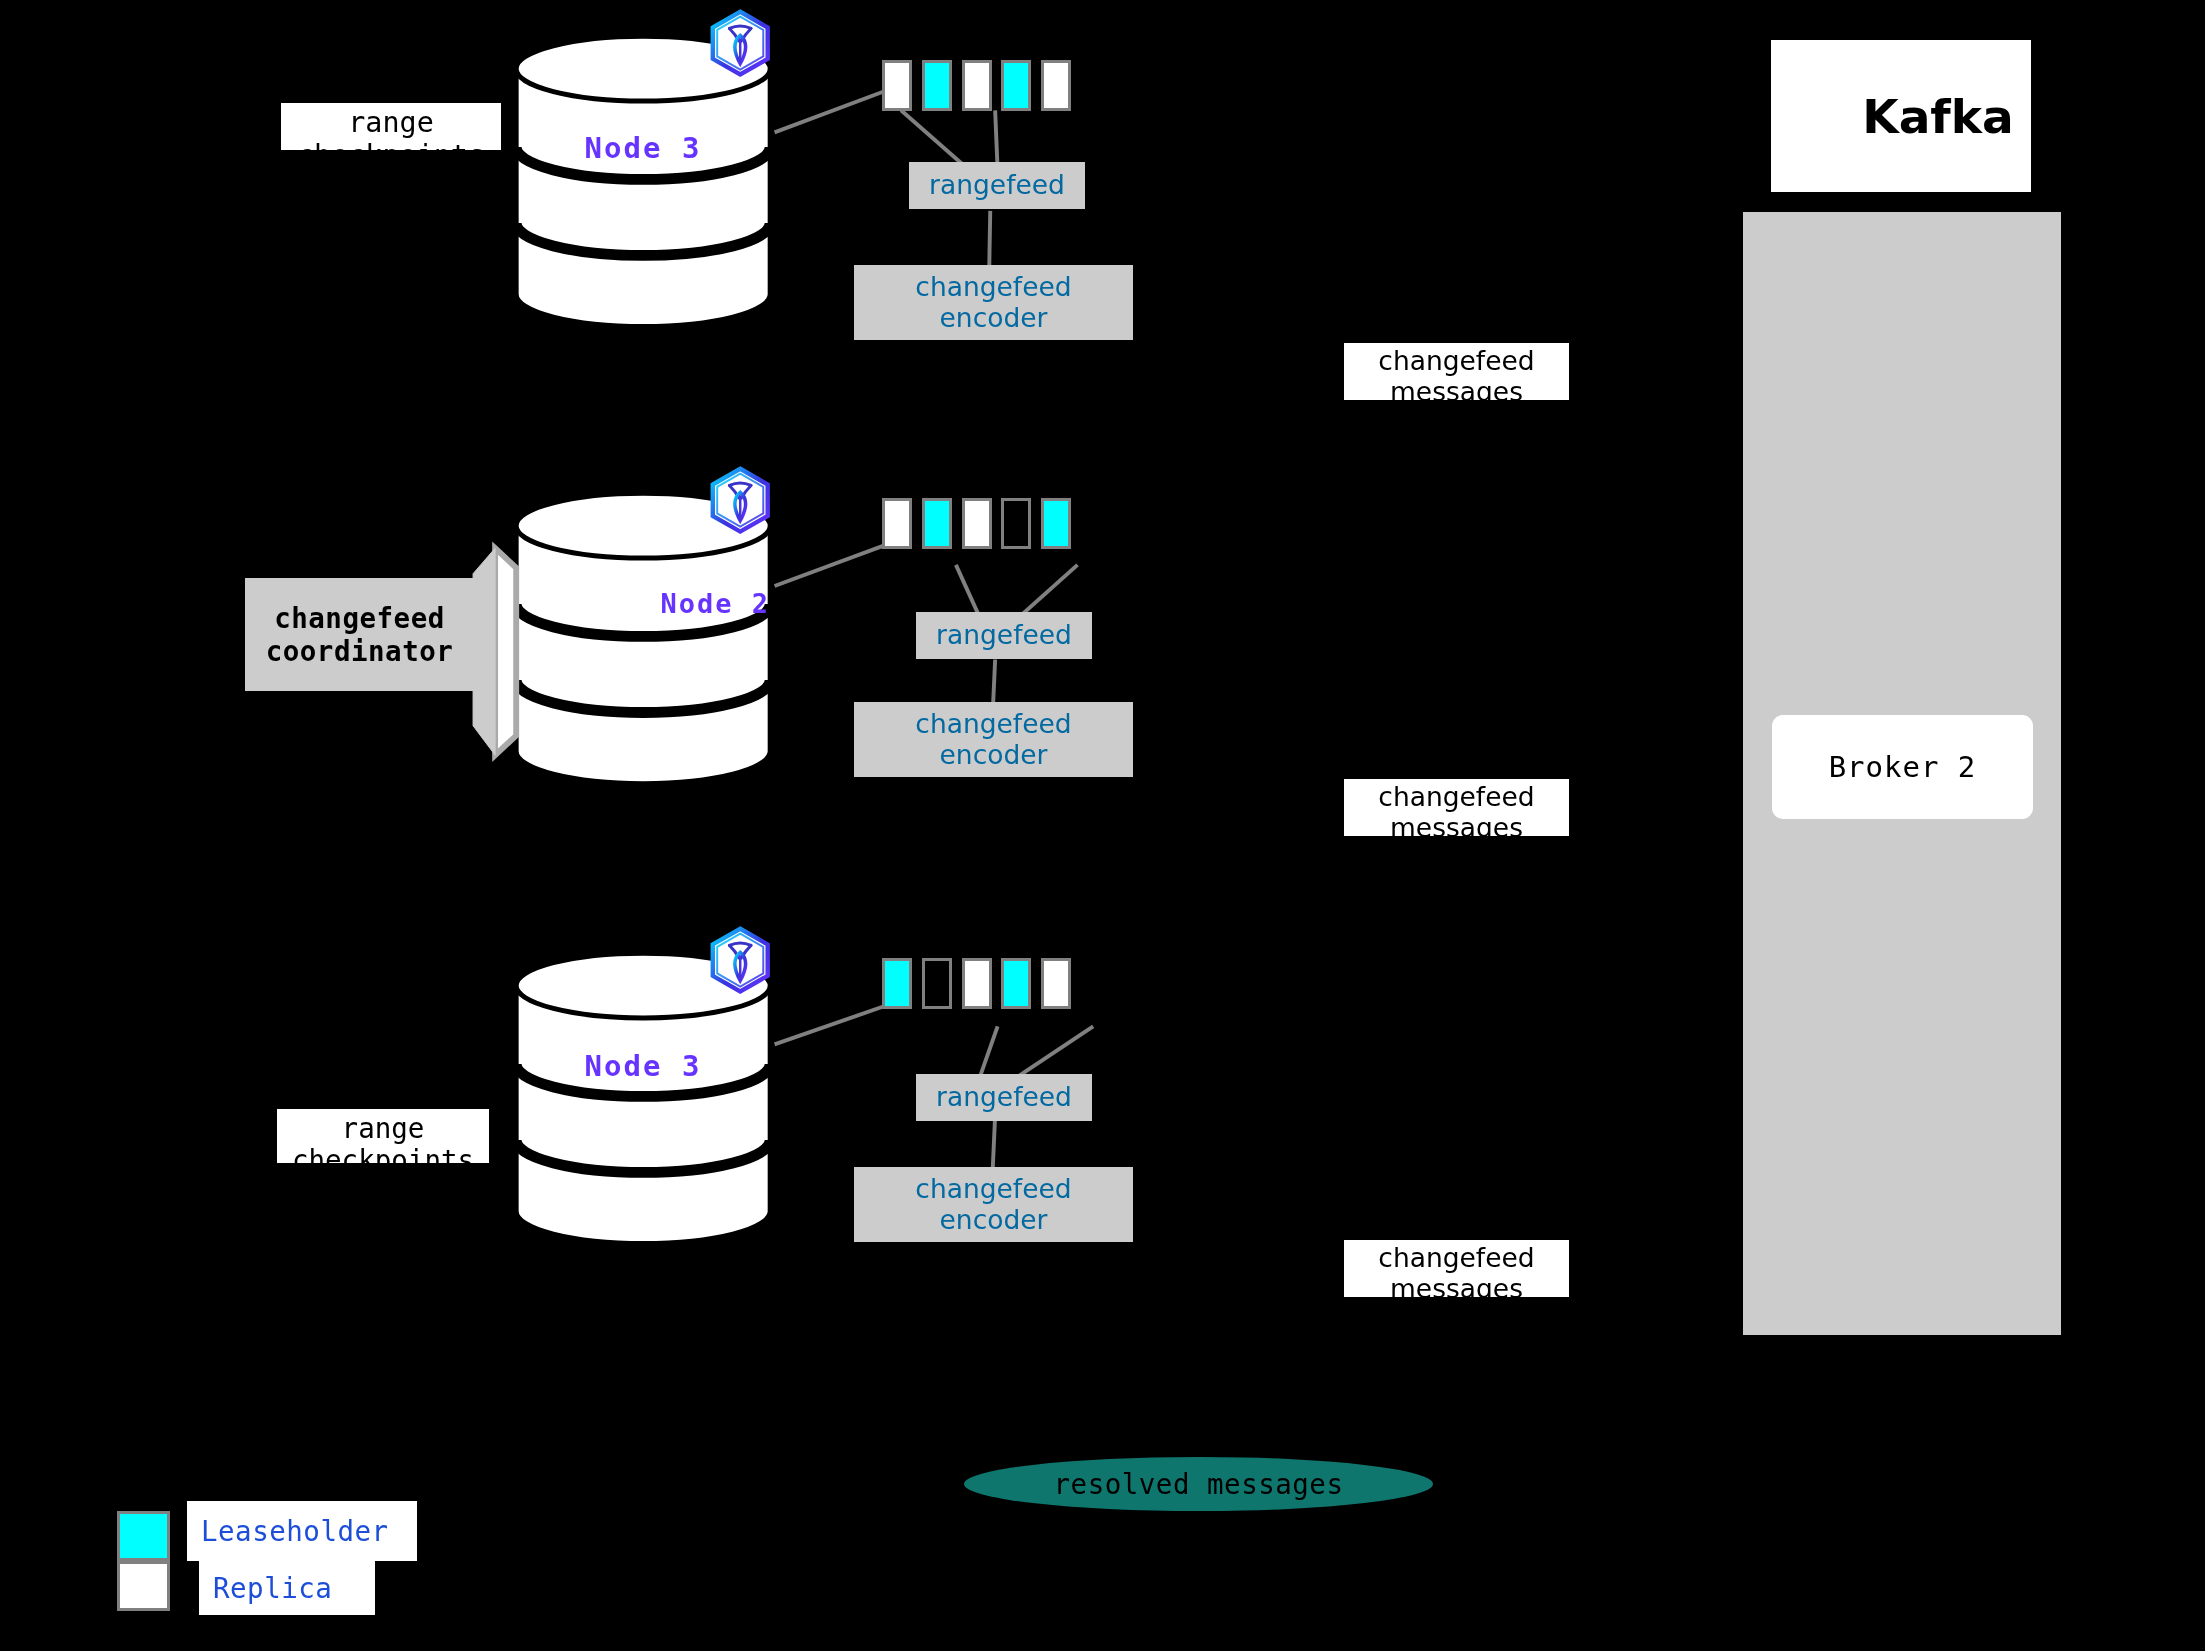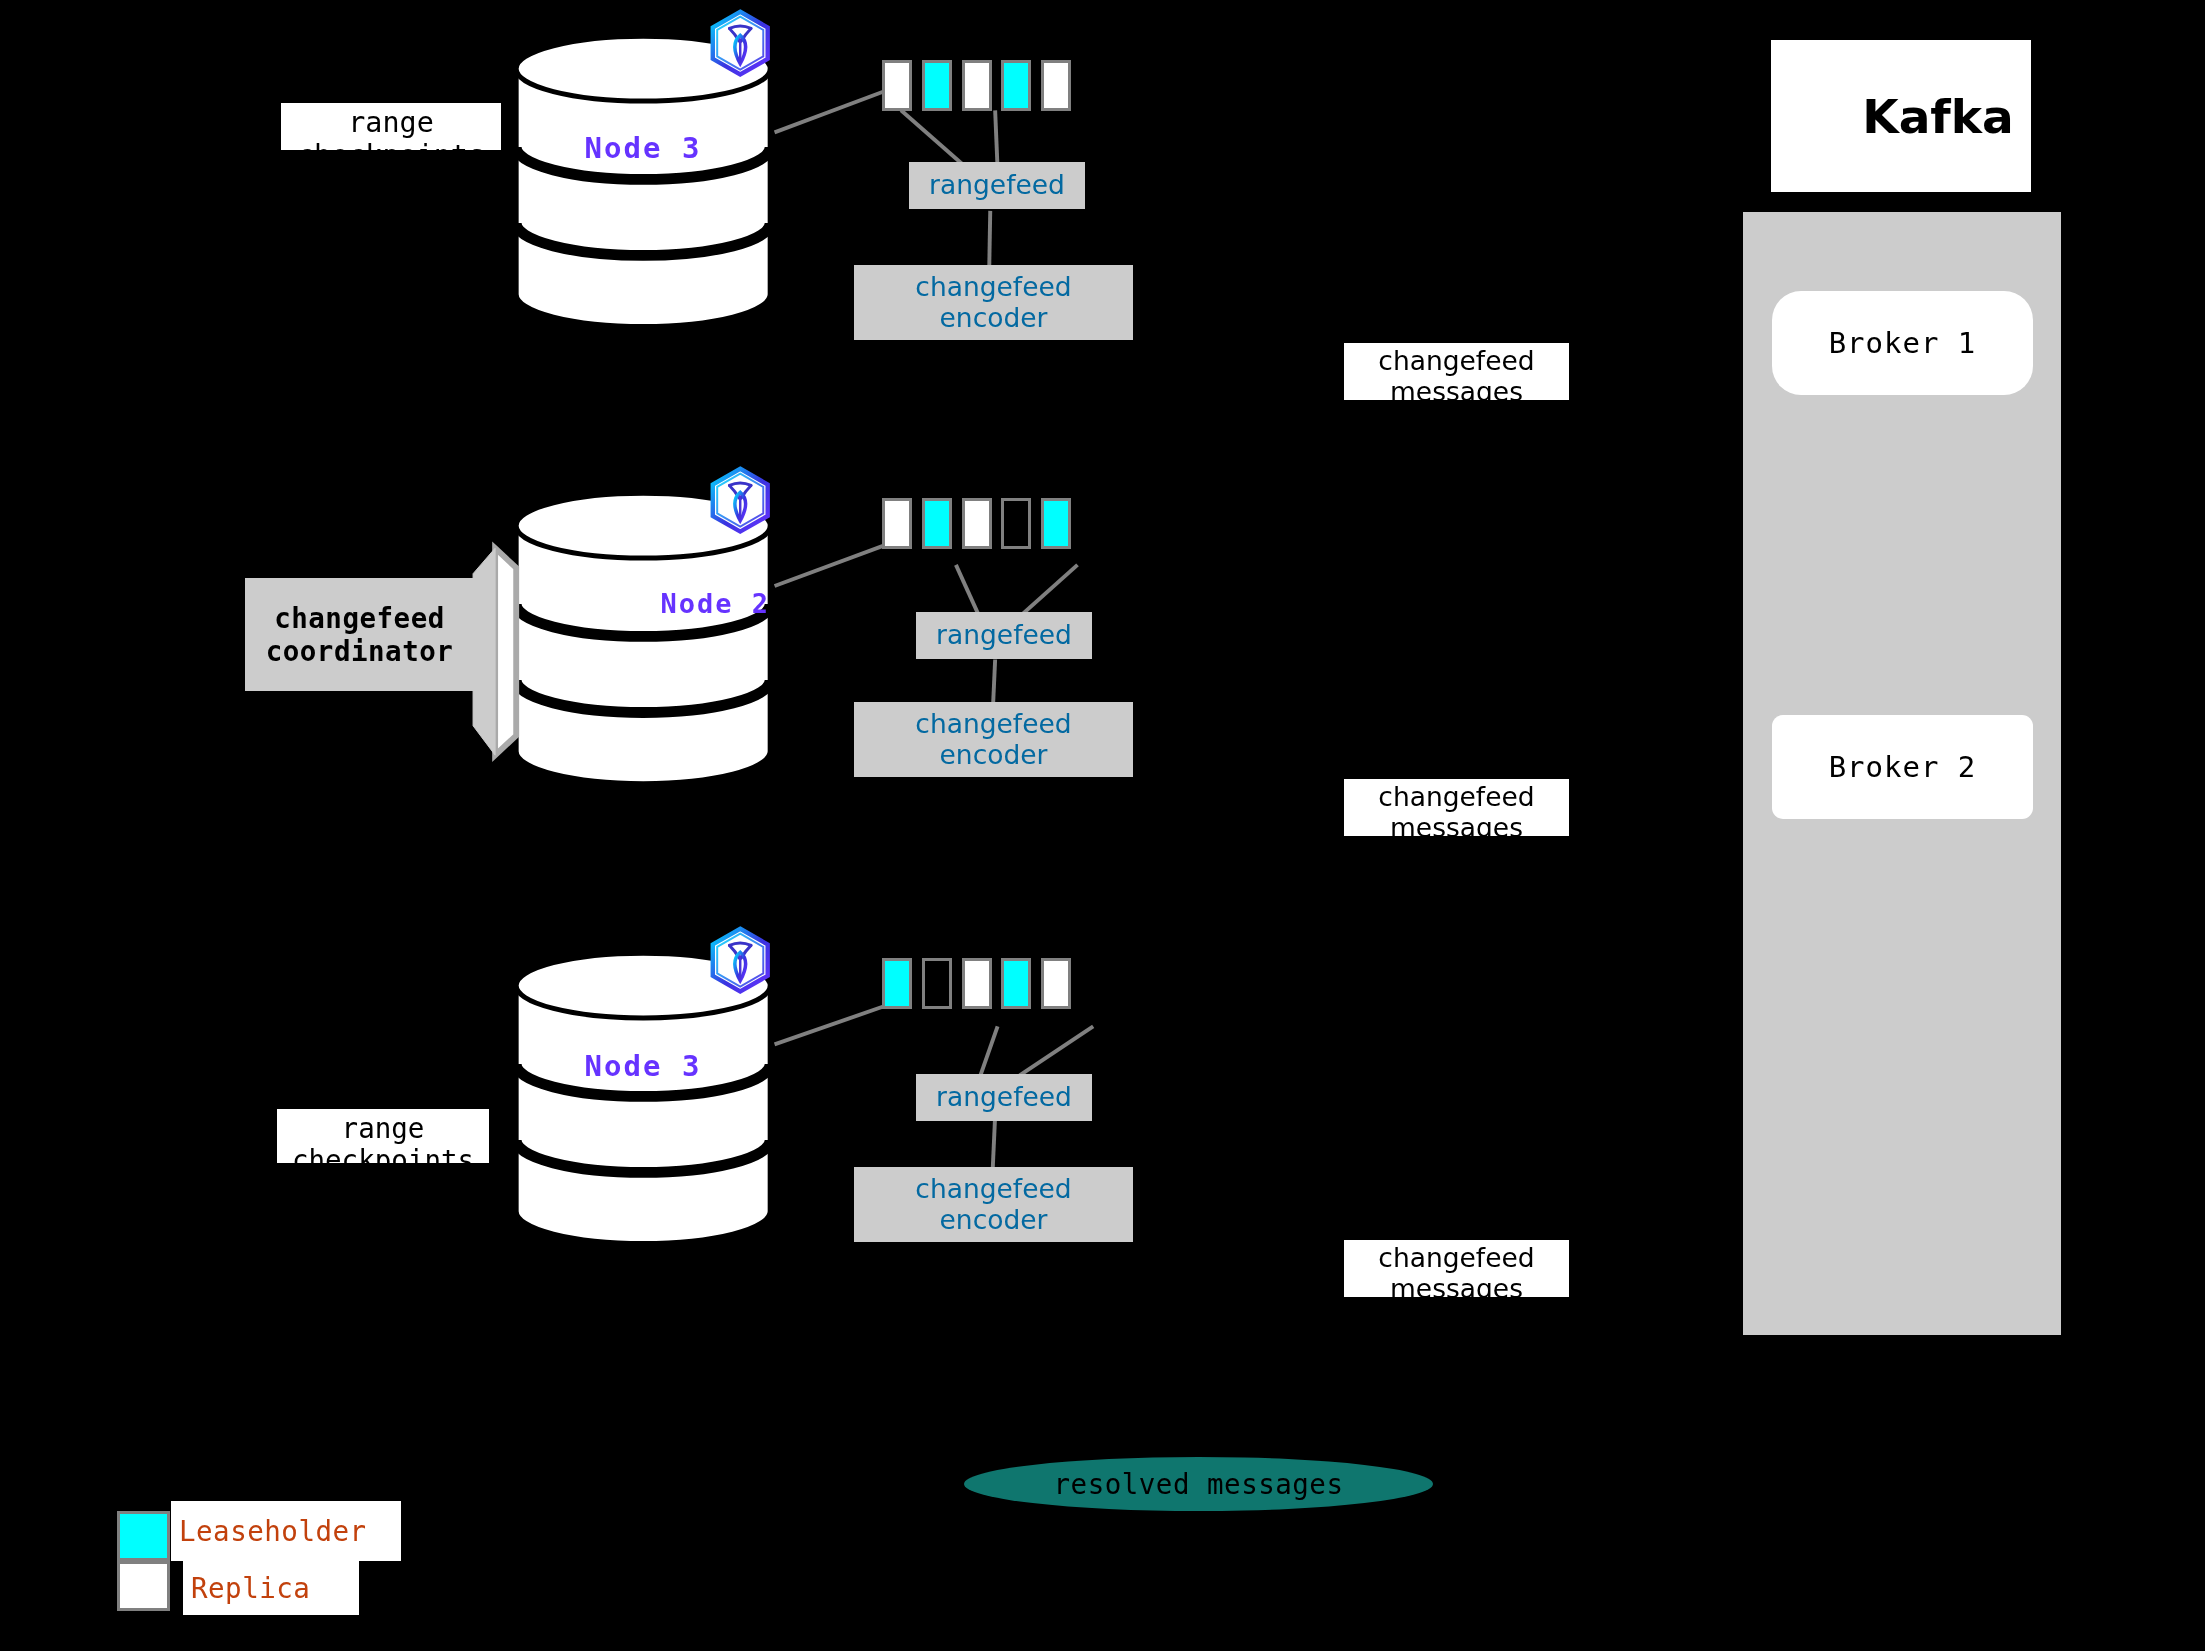--- a/index.html
+++ b/index.html
@@ -118,27 +118,28 @@
 
   
   .legend-swatch {
     position: absolute;
     box-sizing: border-box;
     border: 3.4px solid #808080;
   }
   .legend-text {
     position: absolute;
     background: #ffffff;
-    color: #c2410c;
-    font-family: "DejaVu Sans Mono", monospace;
-    display: flex;
-    align-items: center;
-    padding-left: 8px;
+    color: #1d4ed8;
+    font-family: "DejaVu Sans Mono", monospace;
+    display: flex;
+    align-items: center;
+    padding-left: 14px;
     letter-spacing: 0.5px;
     box-sizing: border-box;
+    margin-left: 16px;
   }
 
   
   .coord-box {
     position: absolute;
     background: #cccccc;
     color: #000000;
     font-family: "DejaVu Sans Mono", monospace;
     font-weight: bold;
     text-align: center;
@@ -328,21 +329,20 @@
 
   <div class="wlabel sanslabel" style="left:1344px; top:1240px; width:225px; height:57px; font-size:26.5px; padding-top:2px;">changefeed
 messages</div>
 
   <div class="kafka-logo-box" style="left:1771px; top:40px; width:260px; height:152px;">
     <span class="kafka-word" style="font-size:47px; margin-left:74px;">Kafka</span>
   </div>
 
   <div class="kafka-panel" style="left:1743px; top:212px; width:318px; height:1123px;"></div>
 
-  <div class="broker" style="left:1772px; top:291px; width:261px; height:104px; font-size:29px;">Broker 1</div>
 
   <div class="broker" style="left:1772px; top:715px; width:261px; height:104px; font-size:29px;border-radius:11px;">Broker 2</div>
 
 
   <div class="pill" style="left:964px; top:1457px; width:469px; height:54px; font-size:27.5px;">resolved messages</div>
 
   <div class="legend-swatch leaseholder" style="left:117px; top:1511px; width:53px; height:50px; background:#00ffff;"></div>
   <div class="legend-text" style="left:171px; top:1501px; width:230px; height:60px; font-size:27.5px;">Leaseholder</div>
 
   <div class="legend-swatch replica" style="left:117px; top:1561px; width:53px; height:50px; background:#ffffff;"></div>

